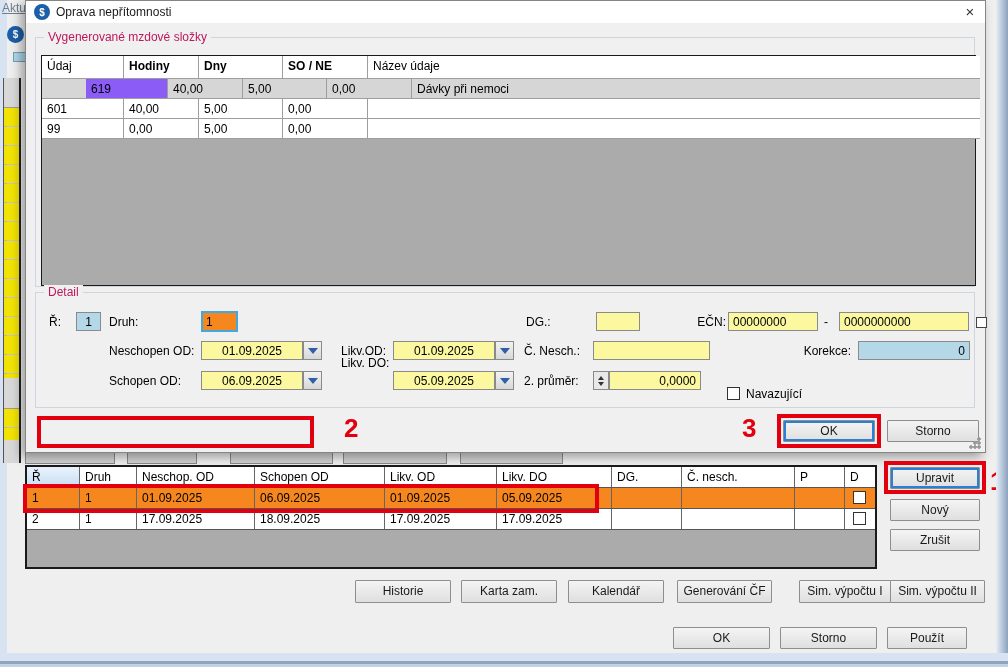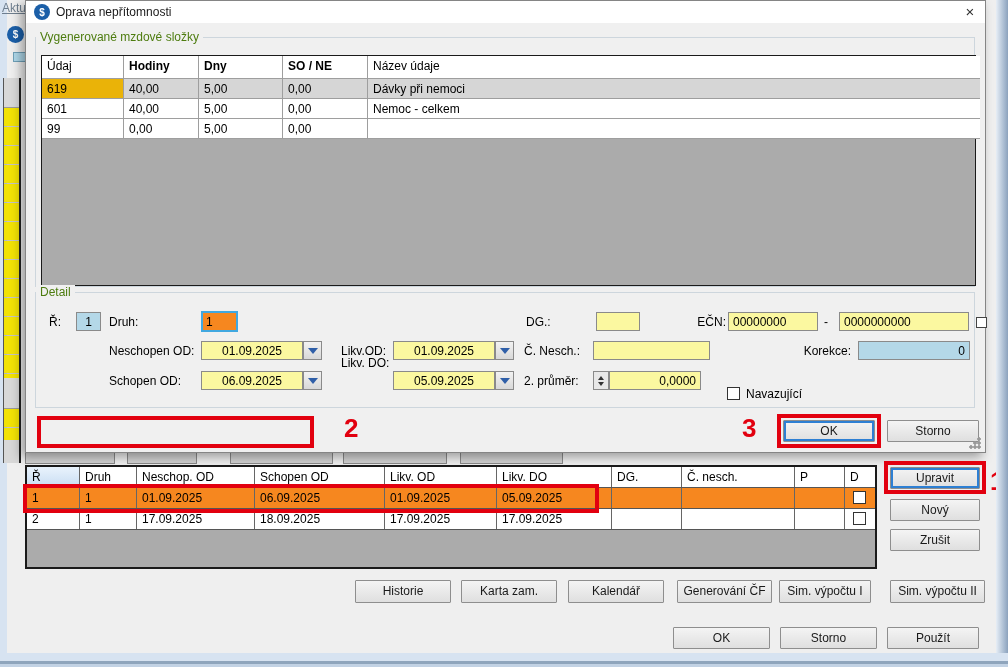--- a/index.html
+++ b/index.html
@@ -33,36 +33,36 @@
   
   .dialog { position:absolute; left:25px; top:0; width:961px; height:453px; background:#F0F0F0;
             border:1px solid #858585; box-shadow:-4px 4px 10px rgba(0,0,0,.35); }
   .titlebar { position:absolute; left:0; top:0; width:100%; height:22px; background:#FFFFFF; }
   .title-icon { position:absolute; left:8px; top:3px; width:16px; height:16px; font-size:10px; }
   .title-text { position:absolute; left:30px; top:4px; font-size:12px; color:#1a1a1a; }
   .close-btn { position:absolute; left:933px; top:2px; width:22px; height:18px; text-align:center;
                font-size:15px; color:#333; cursor:default; }
 
   .groupbox { position:absolute; border:1px solid #CDD6DD; }
-  .gb-legend { position:absolute; top:-8px; left:0; background:#F0F0F0; padding:0 4px; color:#4d7c0f; }
+  .gb-legend { position:absolute; top:-8px; left:8px; background:#F0F0F0; padding:0 4px; color:#be185d; }
   .gb1 { left:9px; top:36px; width:940px; height:250px; }
   .gb2 { left:9px; top:291px; width:940px; height:116px; }
 
   
   .wage-container { position:absolute; left:15px; top:54px; width:935px; height:231px;
                     background:#ABABAB; border:1px solid #1a1a1a; }
   .wage-table { position:absolute; left:0; top:0; width:938px; }
   .wrow { display:flex; background:#fff; border-bottom:1px solid #9E9E9E; }
   .wrow.header { height:23px; }
   .wrow.r { height:20px; }
   .wrow.gray { background:#D6D6D6; }
   .wcell { padding:3px 0 0 5px; border-right:1px solid #9E9E9E; overflow:hidden; white-space:nowrap; height:100%; }
   .wcell.bold { font-weight:bold; }
   .c0 { width:82px; } .c1 { width:75px; } .c2 { width:84px; } .c3 { width:85px; } .c4 { width:496px; border-right:none; }
-  .cell-orange { background:#eab308; }
+  .cell-orange { background:#8b5cf6;margin-left:44px; }
 
   
   .lbl { position:absolute; white-space:nowrap; color:#000; }
   .field { position:absolute; height:19px; border:1px solid #8a8a8a; background:#FBF8A0; padding:2px 4px 0 4px;
            white-space:nowrap; overflow:hidden; }
   .field.blue { background:#B4D8E8; }
   .field.center { text-align:center; padding-left:0; padding-right:0; }
   .field.right { text-align:right; }
   .combo { position:absolute; height:21px; background:#D4D4D4; border:1px solid #7a7a7a; padding:3px 18px 0 6px; }
   .arrow-down { position:absolute; right:5px; top:7px; width:0; height:0;
@@ -175,26 +175,26 @@
   </div>
 
   <div class="btn focused" style="left:890px; top:467px; width:90px; height:22px">Upravit</div>
   <div class="btn" style="left:890px; top:499px; width:90px; height:22px">Nový</div>
   <div class="btn" style="left:890px; top:529px; width:90px; height:22px">Zrušit</div>
 
   <div class="btn" style="left:355px; top:580px; width:96px; height:23px">Historie</div>
   <div class="btn" style="left:461px; top:580px; width:96px; height:23px">Karta zam.</div>
   <div class="btn" style="left:568px; top:580px; width:96px; height:23px">Kalendář</div>
   <div class="btn" style="left:677px; top:580px; width:95px; height:23px">Generování ČF</div>
-  <div class="btn" style="left:779px; top:580px; width:92px; height:23px">Sim. výpočtu I</div>
+  <div class="btn" style="left:799px; top:580px; width:92px; height:23px">Sim. výpočtu I</div>
   <div class="btn" style="left:890px; top:580px; width:95px; height:23px">Sim. výpočtu II</div>
 
   <div class="btn" style="left:673px; top:627px; width:97px; height:22px">OK</div>
   <div class="btn" style="left:780px; top:627px; width:97px; height:22px">Storno</div>
-  <div class="btn" style="left:887px; top:627px; width:92px; height:22px">Použít</div>
+  <div class="btn" style="left:887px; top:627px; width:80px; height:22px">Použít</div>
 
   <div class="dialog">
     <div class="titlebar">
       <div class="title-icon app-circle">
           <span>$</span>
         </div>
       <div class="title-text">Oprava nepřítomnosti</div>
       <div class="close-btn">×</div>
     </div>
 
@@ -215,21 +215,20 @@
           <div class="wcell c1">40,00</div>
           <div class="wcell c2">5,00</div>
           <div class="wcell c3">0,00</div>
           <div class="wcell c4">Dávky při nemoci</div>
         </div>
         <div class="wrow r">
           <div class="wcell c0">601</div>
           <div class="wcell c1">40,00</div>
           <div class="wcell c2">5,00</div>
           <div class="wcell c3">0,00</div>
-          <div class="wcell c4">Nemoc - celkem</div>
         </div>
         <div class="wrow r">
           <div class="wcell c0">99</div>
           <div class="wcell c1">0,00</div>
           <div class="wcell c2">5,00</div>
           <div class="wcell c3">0,00</div>
         </div>
       </div>
     </div>
 

